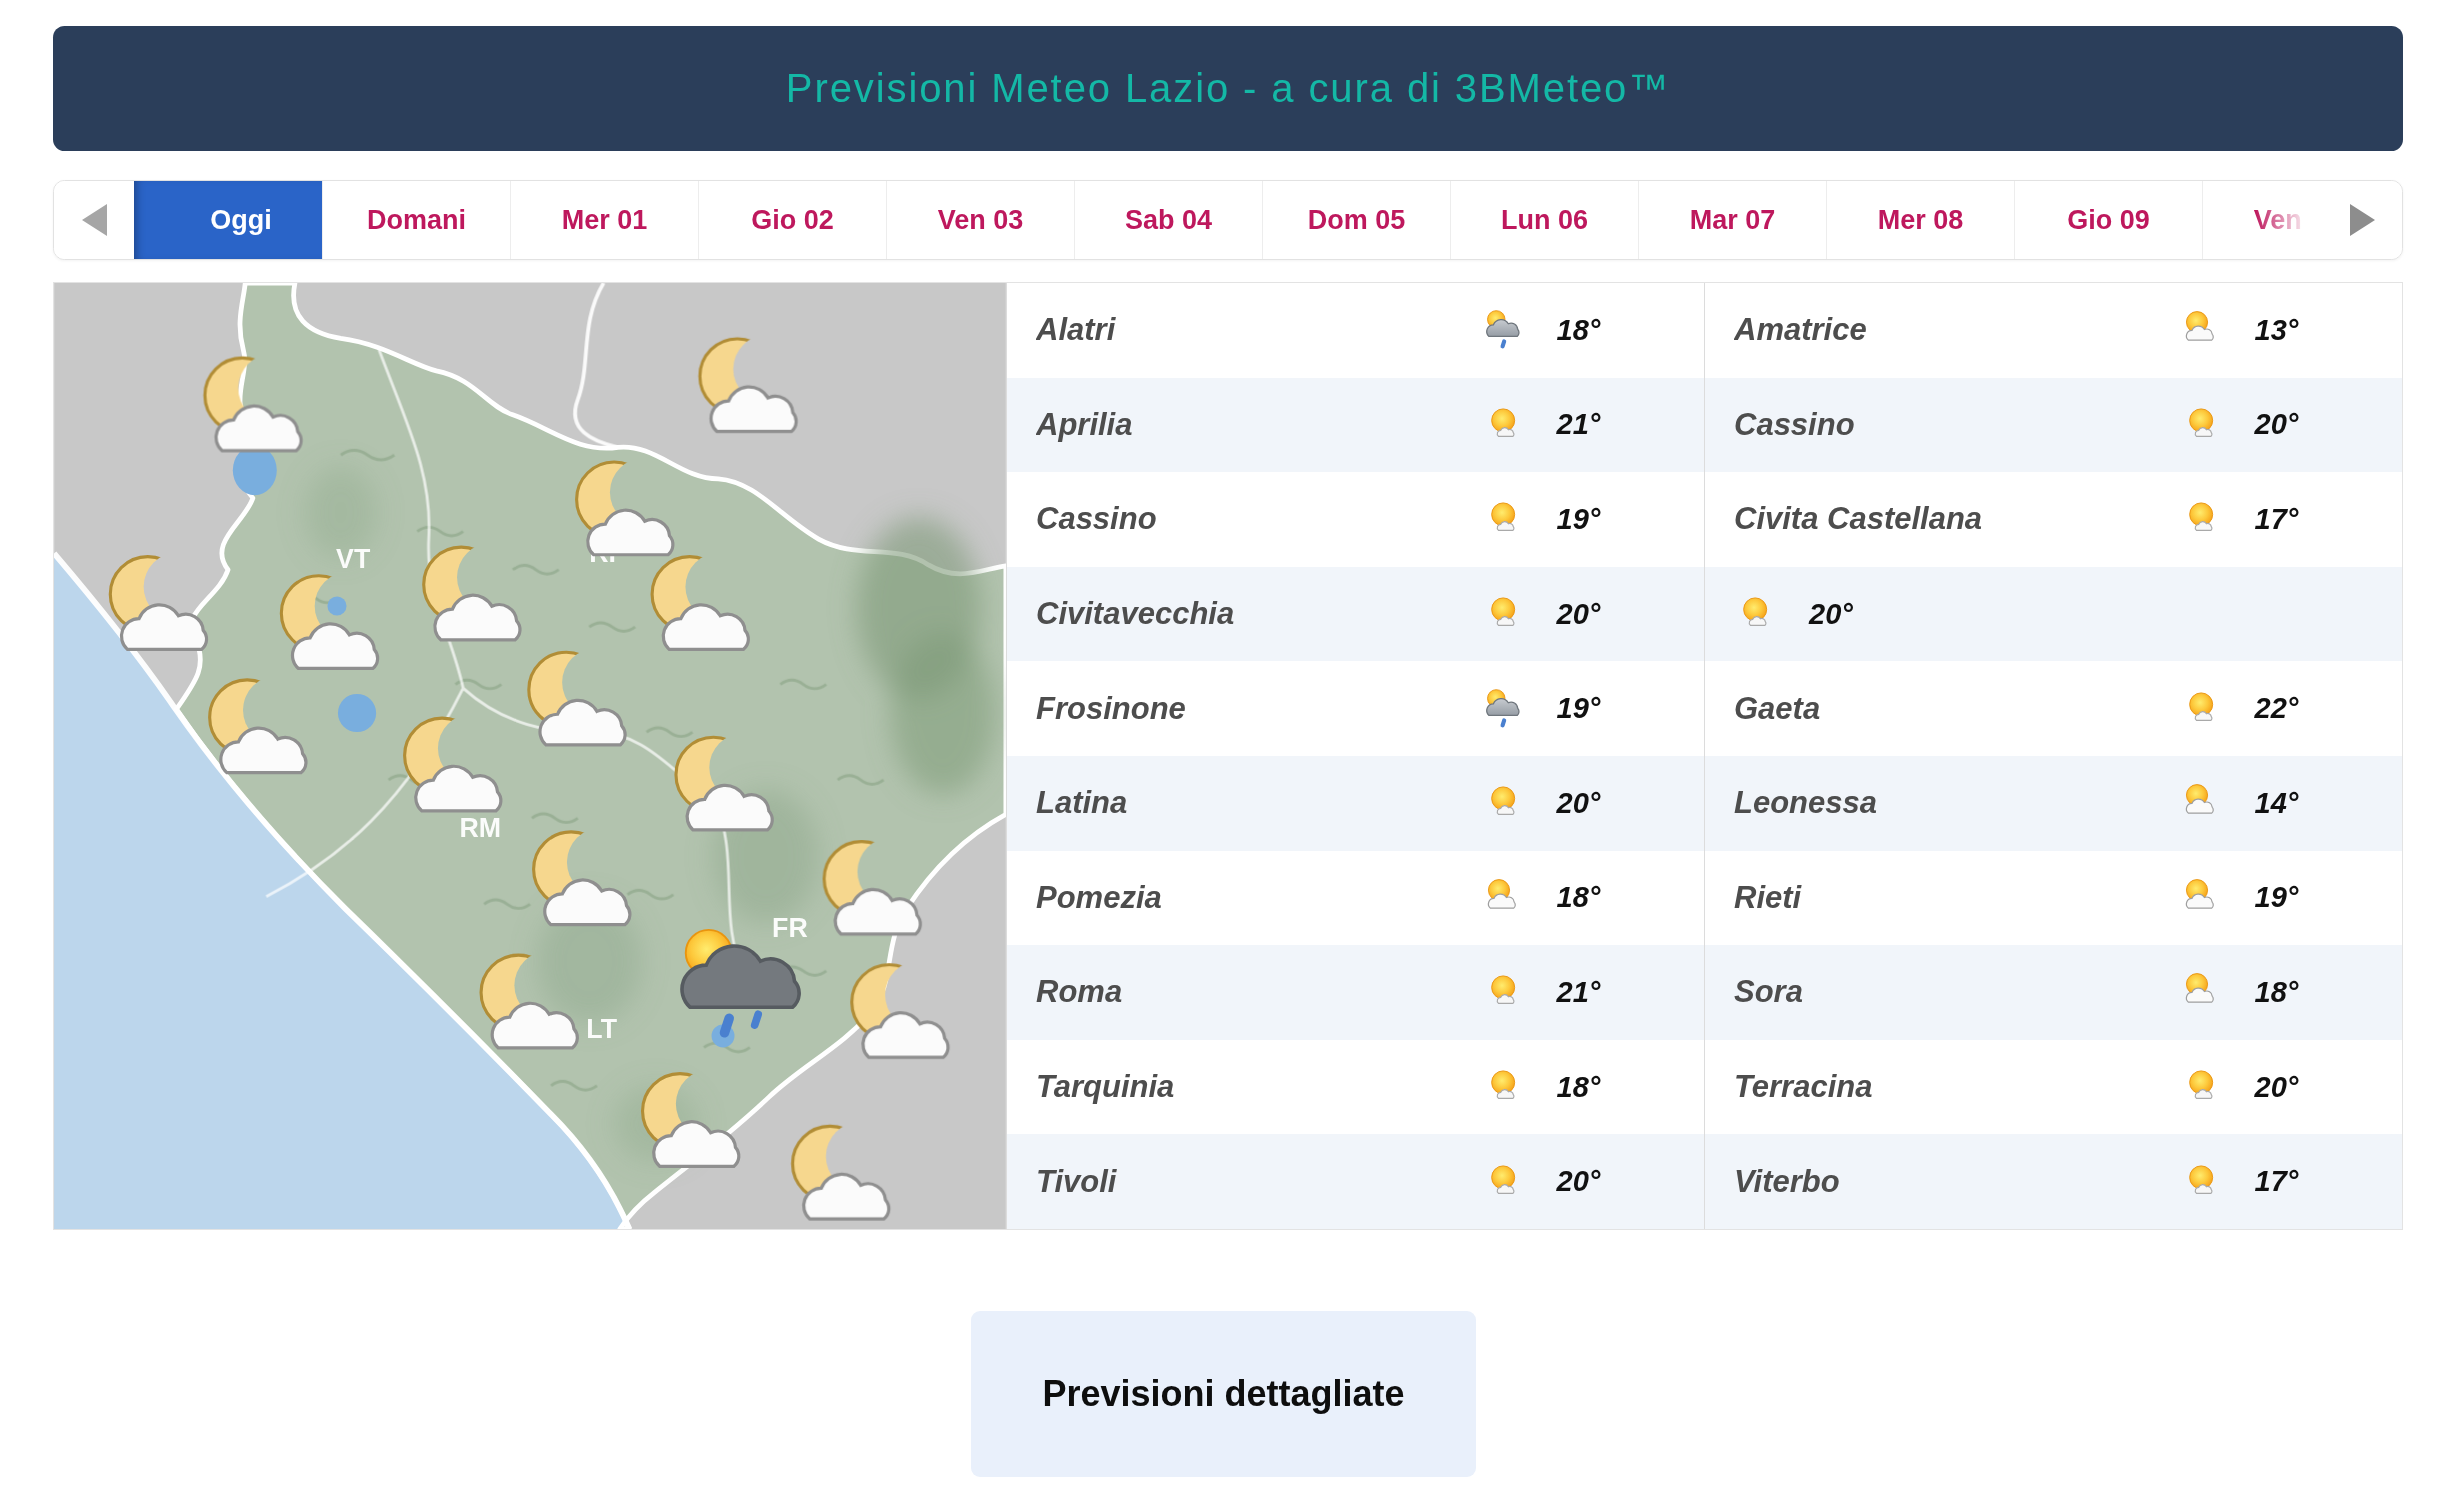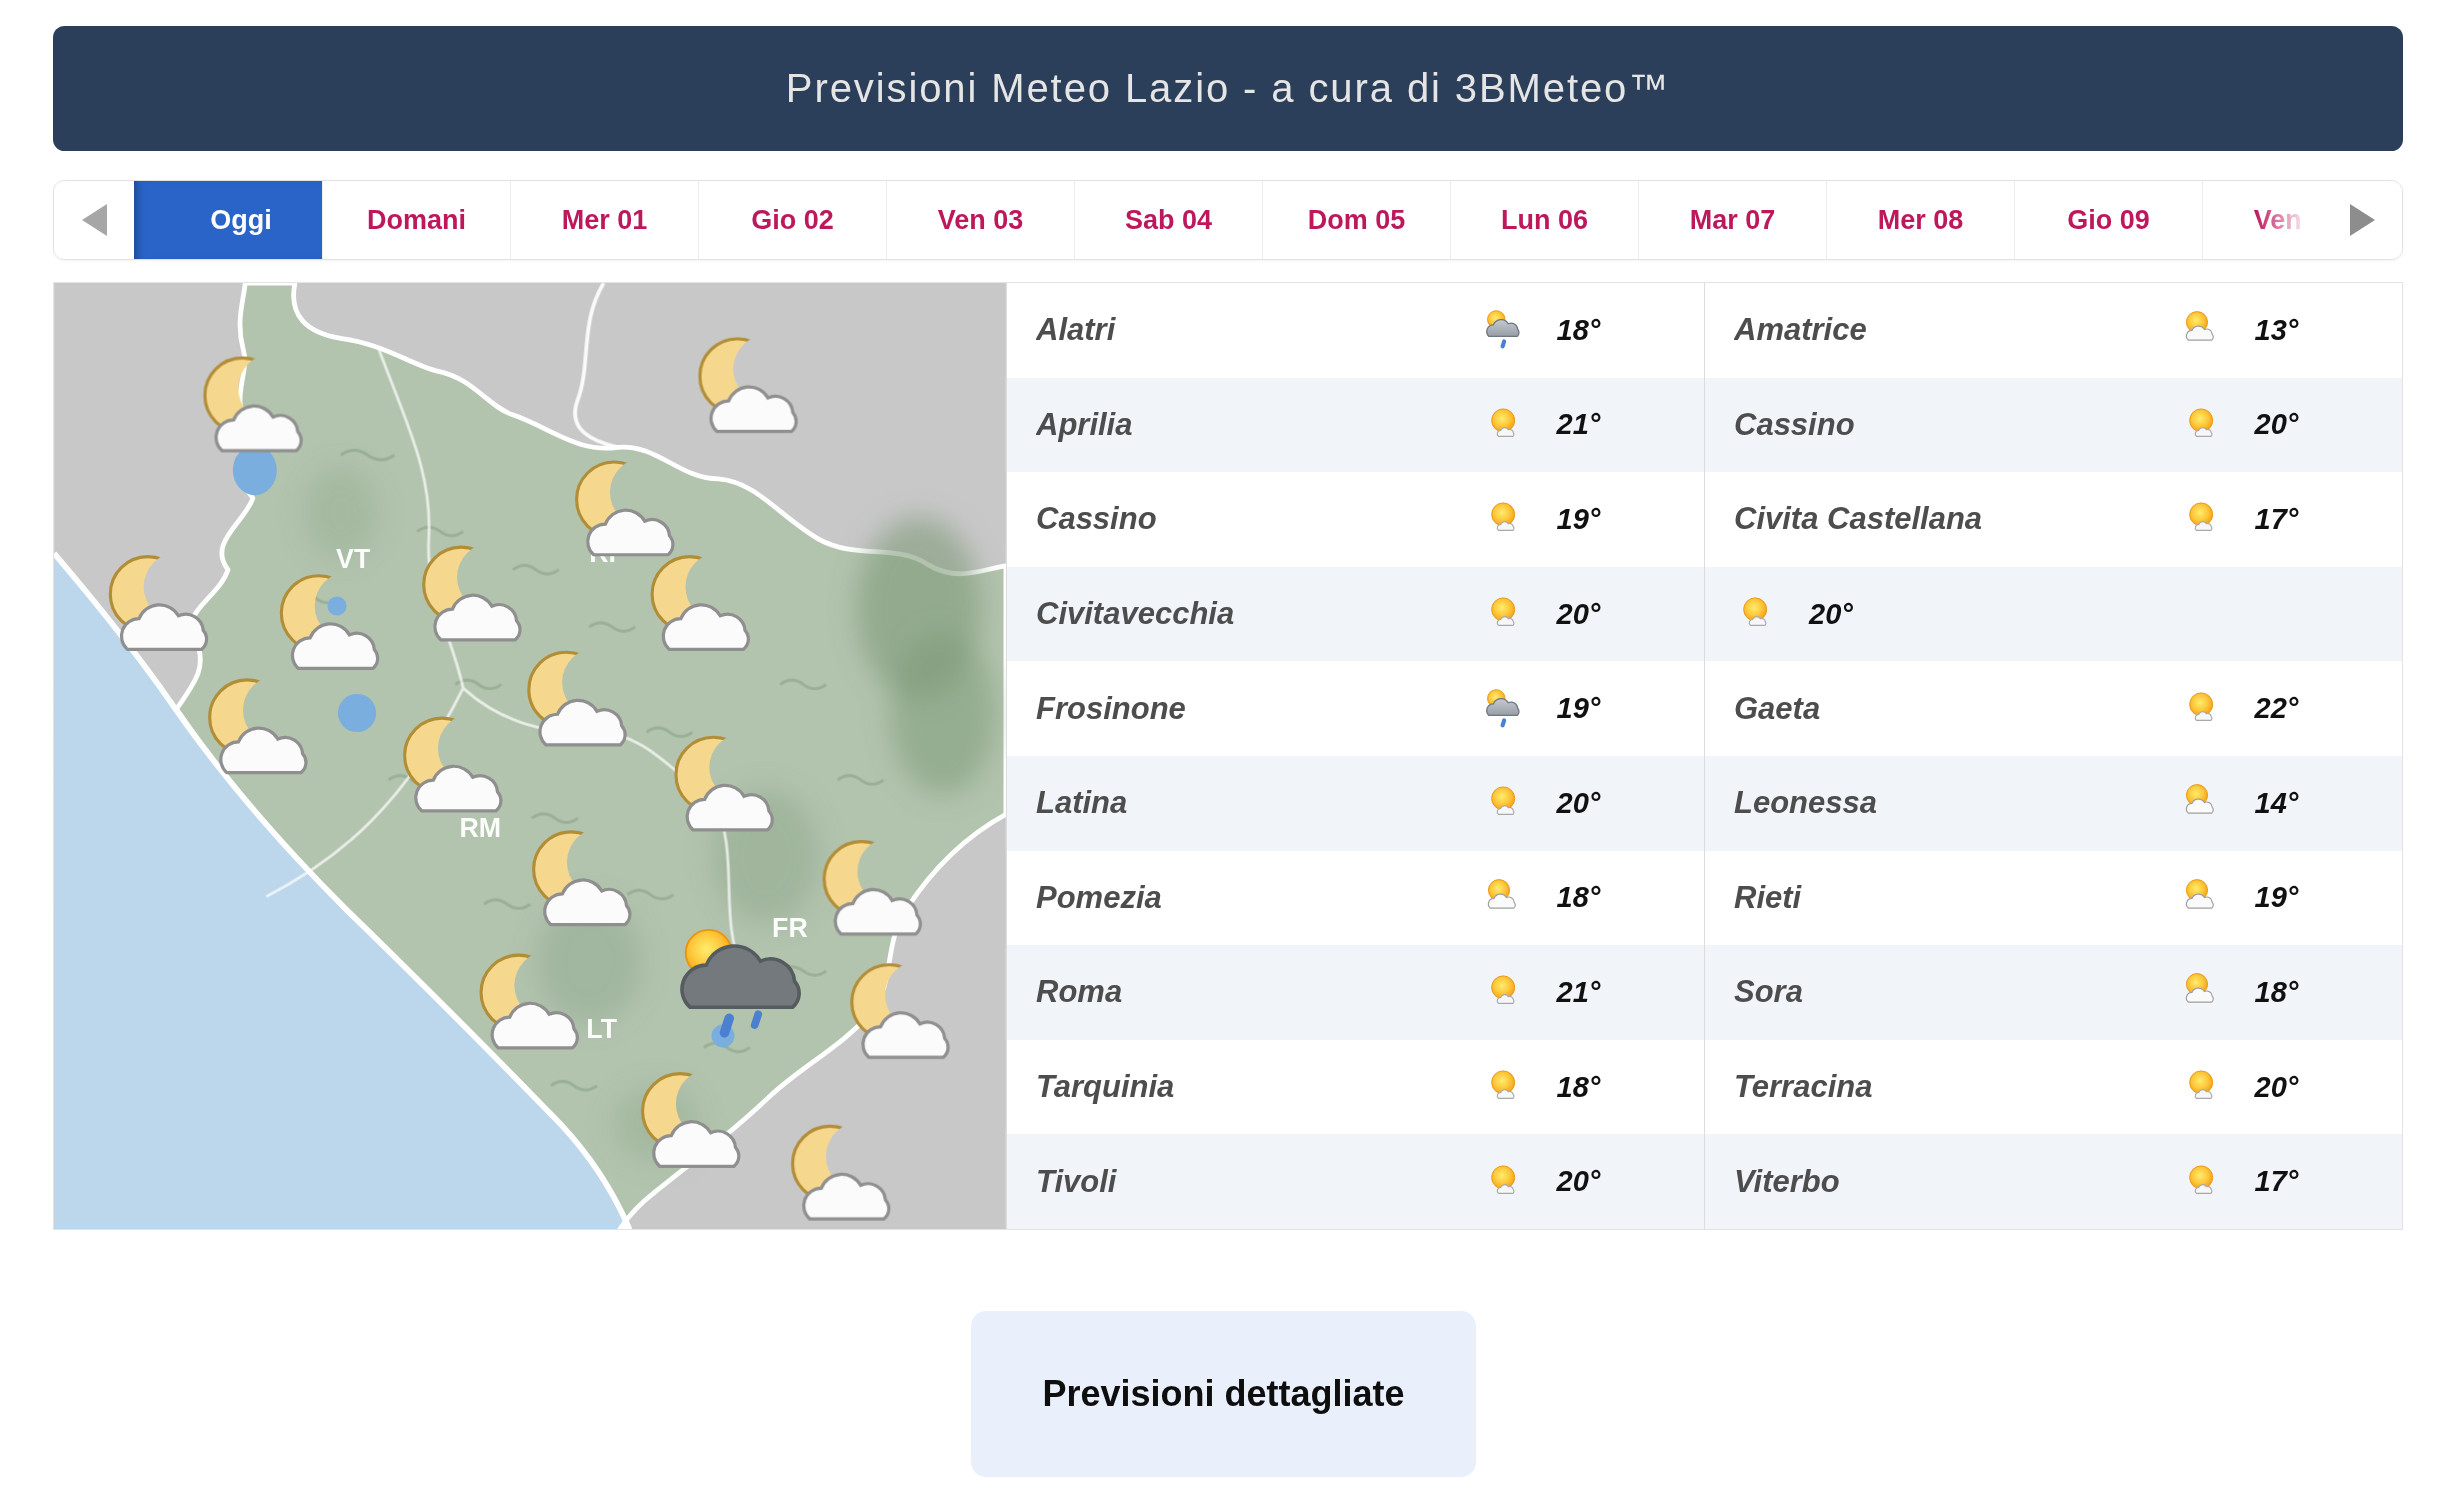--- a/index.html
+++ b/index.html
@@ -2,21 +2,21 @@
 <html><head>
 <meta charset="utf-8">
 <style>
   html,body{margin:0;padding:0;background:#ffffff;width:2447px;height:1510px;overflow:hidden;
             font-family:"Liberation Sans","DejaVu Sans",sans-serif;}
   .widget{position:relative;width:2447px;height:1510px;}
 
   
   .hdr{position:absolute;left:53px;top:26px;width:2350px;height:125px;background:#2b3e5a;
        border-radius:11.5px;display:flex;align-items:center;justify-content:center;}
-  .hdr h1{margin:8px;color:#e5e5e5;font-size:40px;font-weight:400;letter-spacing:1.9px;}
+  .hdr h1{margin:8px;color:#14b8a6;font-size:40px;font-weight:400;letter-spacing:1.9px;}
 
   
   .tabbar{position:absolute;left:53px;top:180px;width:2350px;height:80px;background:#fff;
           border:1px solid #e2e2e2;border-radius:11.5px;box-shadow:0 1px 2.9px rgba(0,0,0,.05);
           display:flex;overflow:hidden;box-sizing:border-box;}
   .arrowbtn{flex:0 0 80px;border:none;background:#fff;display:flex;align-items:center;
             justify-content:center;cursor:pointer;padding:0;}
   .tri-left{width:0;height:0;border-style:solid;border-width:16.3px 25px 16.3px 0;
             border-color:transparent #a6a6a6 transparent transparent;}
   .tri-right{width:0;height:0;border-style:solid;border-width:16.3px 0 16.3px 25px;
@@ -37,21 +37,21 @@
   .mapbox svg{display:block;}
   .citylist{flex:1;display:flex;flex-direction:column;border-left:1px solid #dcdcdc;min-width:0;font-style:italic;}
   .row{flex:1;display:flex;align-items:center;padding:0 32.5px 0 29px;background:#fff;}
   .row:nth-child(even){background:#f1f5fa;}
   .city{flex:1;font-size:31px;font-weight:700;color:#4d4d4d;white-space:nowrap;overflow:hidden;}
   .wicon{width:46px;height:46px;flex:0 0 46px;margin-right:29px;}
   .temp{width:115px;font-size:29px;font-weight:700;color:#111;}
 
   
   .detail-btn{position:absolute;left:971px;top:1311px;width:505px;height:166px;background:#e9f0fb;
-              border:none;border-radius:15px;font-family:inherit;font-size:36px;font-weight:700;
+              border:none;border-radius:9px;font-family:inherit;font-size:36px;font-weight:700;
               color:#0e0e0e;cursor:pointer;}
 
   .hiddendefs{position:absolute;width:0;height:0;overflow:hidden;}
 </style>
 </head>
 <body>
 
 <svg class="hiddendefs" aria-hidden="true">
   <defs>
     <radialGradient id="sungrad" cx="45%" cy="42%" r="60%">

